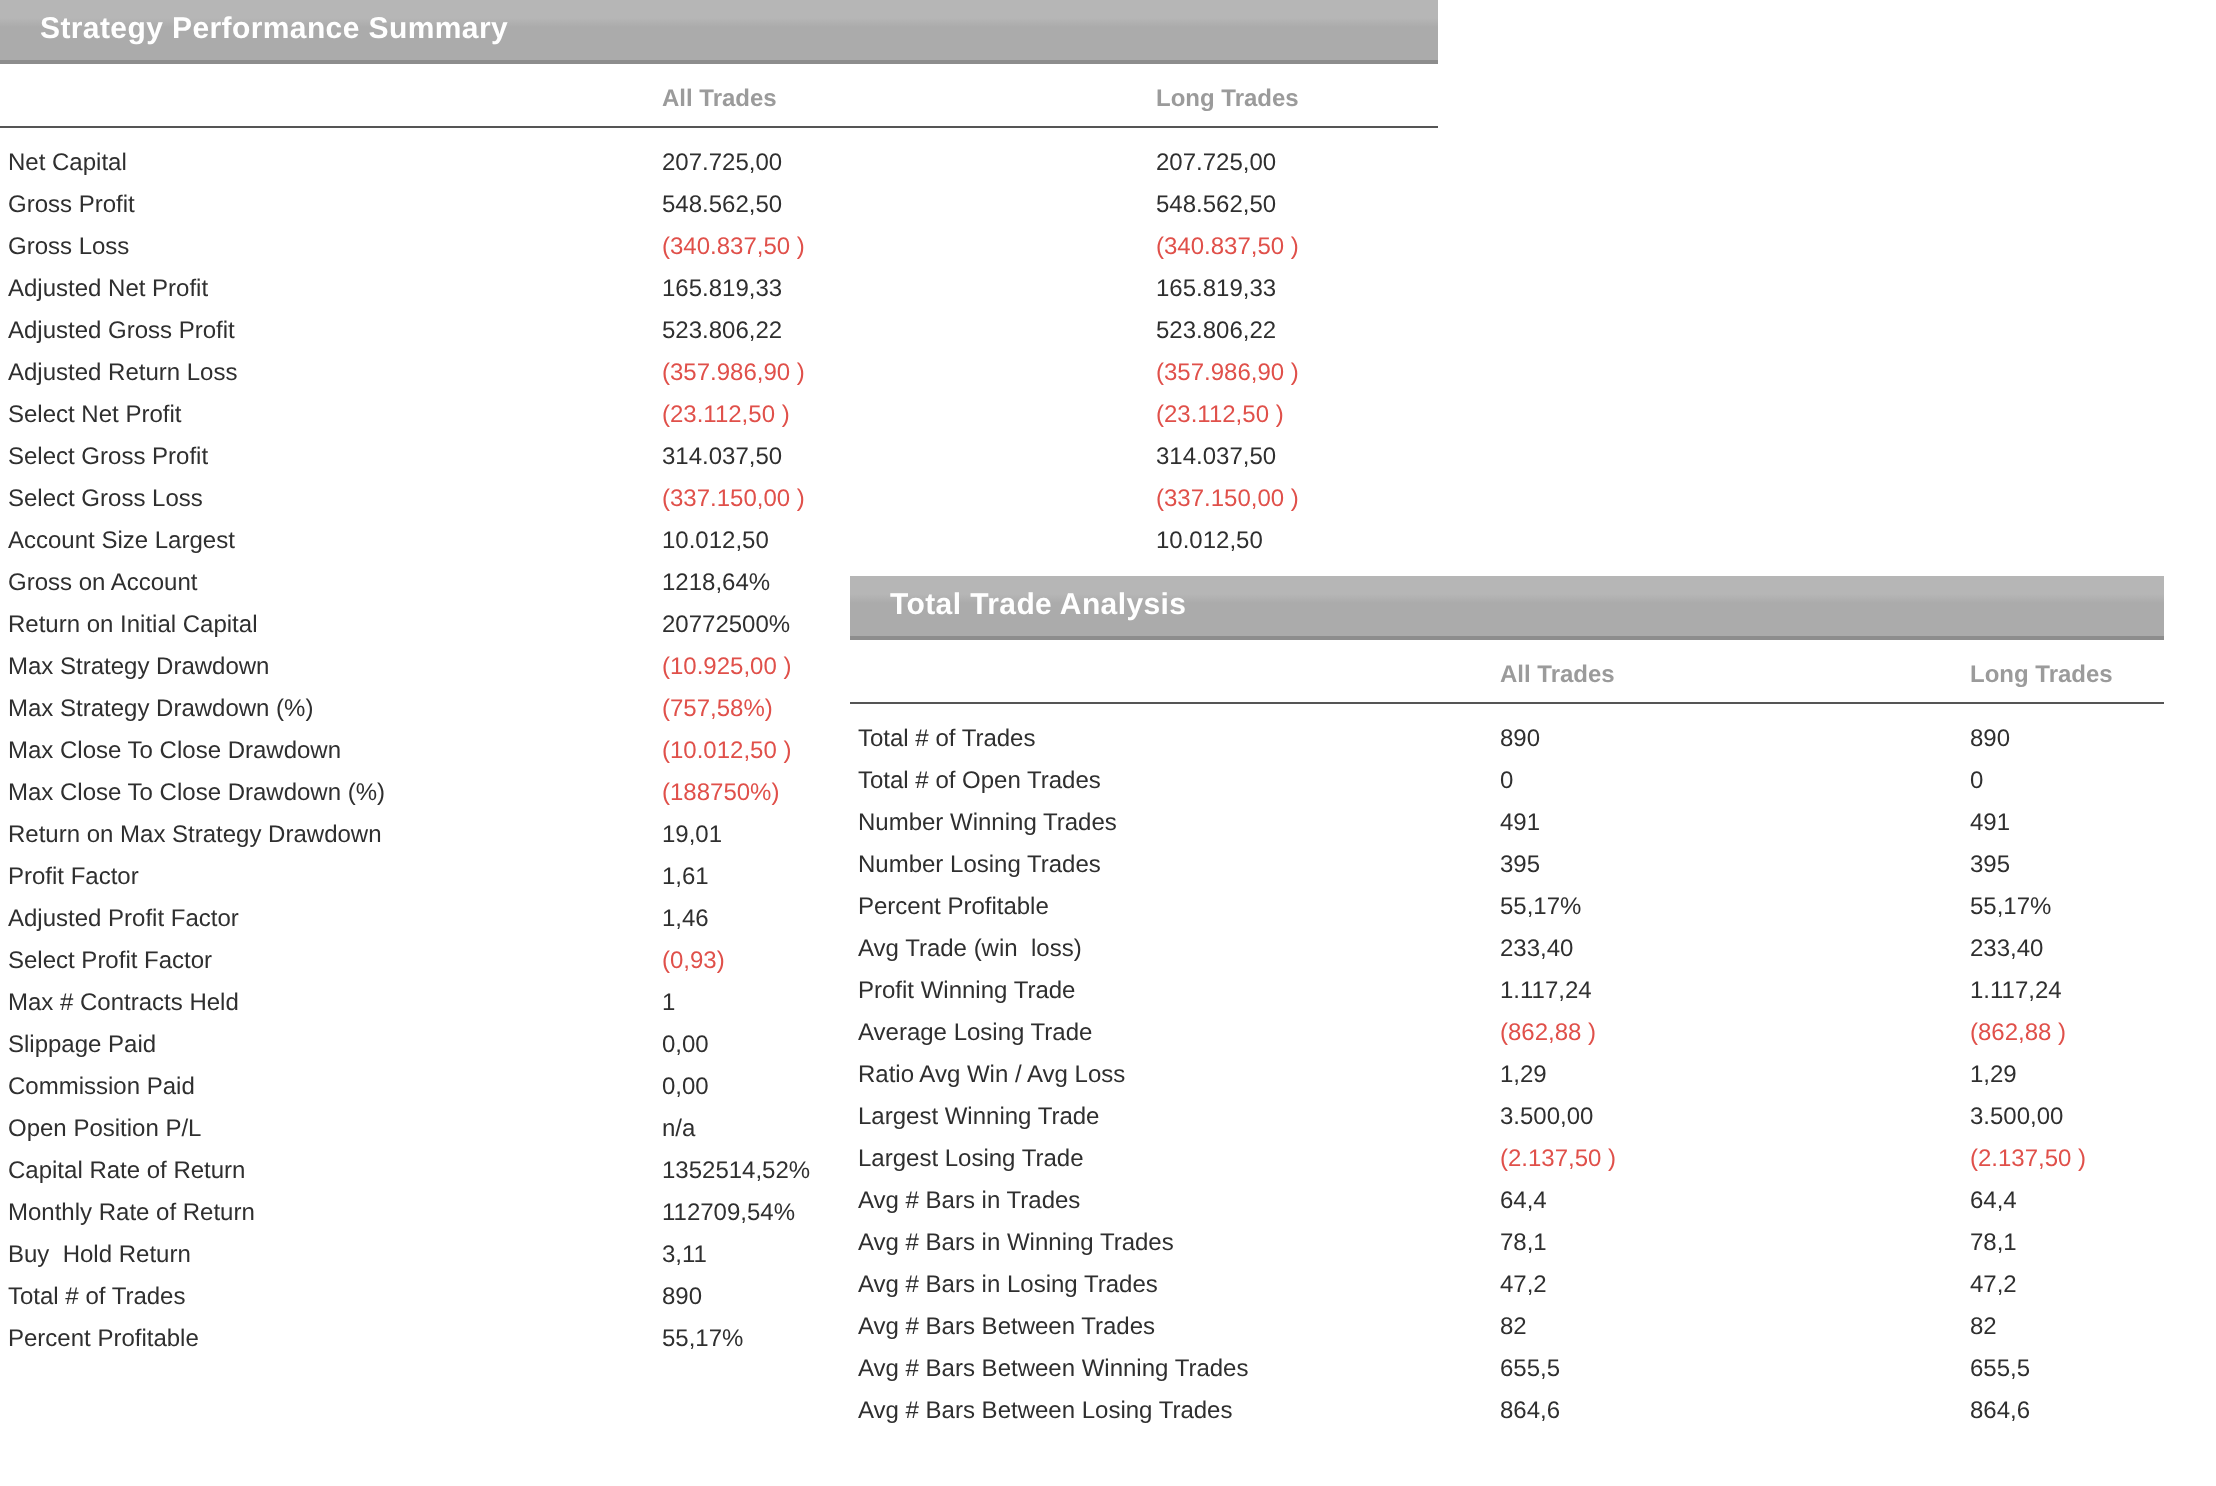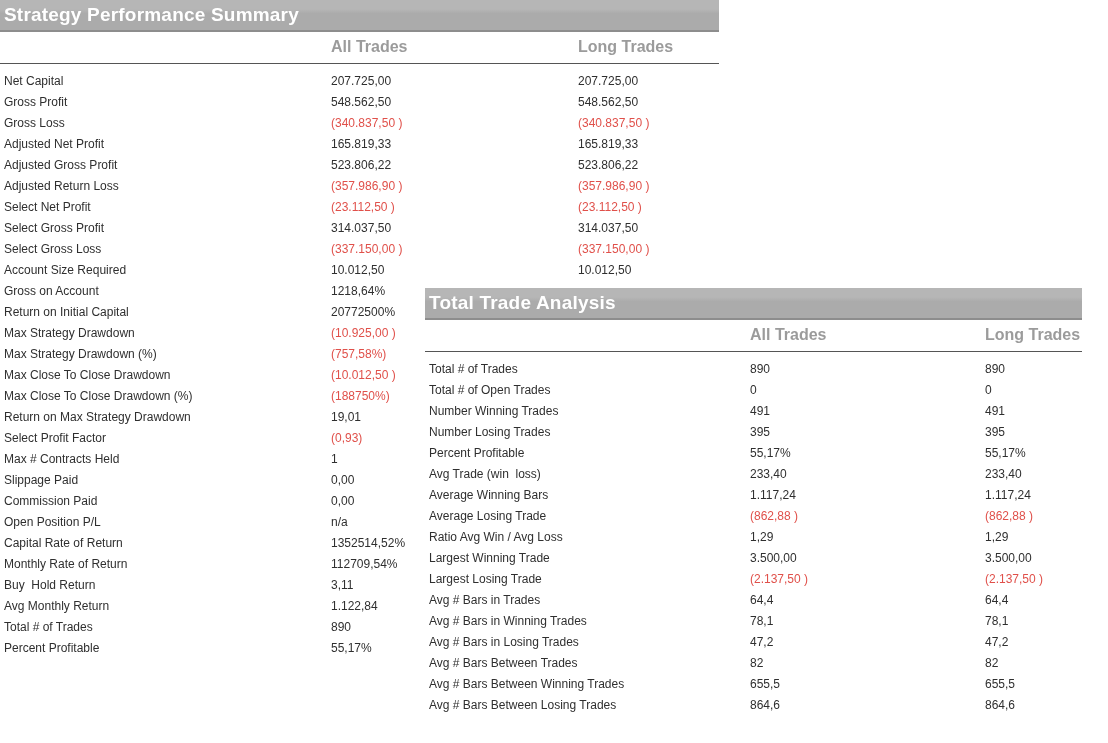--- a/index.html
+++ b/index.html
@@ -16,27 +16,27 @@
   }
   .panel{position:absolute}
   .p1{left:0;top:0;width:719px}
   .p2{left:425px;top:288px;width:657px;background:var(--page-bg)}
   .bar{
     height:30px;
     background:linear-gradient(180deg,#b6b6b6 0%,#b6b6b6 30%,var(--bar-bg) 45%,var(--bar-bg) 100%);
     border-bottom:2px solid var(--bar-border);
   }
   .bar-title{
-    display:inline-block;font-size:19px;font-weight:bold;
-    color:var(--bar-title);line-height:30px;padding-left:4px;
+    display:inline-block;font-size:15px;font-weight:bold;
+    color:var(--bar-title);line-height:30px;padding-left:20px;
     letter-spacing:.2px;white-space:pre;
   }
   .cols{position:relative;height:31px;border-bottom:1px solid var(--rule)}
   .col-h{
-    position:absolute;bottom:7px;font-size:16px;font-weight:bold;
+    position:absolute;bottom:7px;font-size:12px;font-weight:bold;
     color:var(--col-header);white-space:pre;
   }
   .rows{padding-top:7px}
   .row{
     position:relative;height:21px;line-height:21px;
     font-size:12px;color:var(--text);
   }
   .lbl{padding-left:4px;white-space:pre}
   .val{position:absolute;top:0;white-space:pre}
   .p1 .col-all{left:331px}
@@ -59,58 +59,59 @@
   <div class="rows">
     <div class="row"><span class="lbl">Net Capital</span><span class="val col-all">207.725,00</span><span class="val col-long">207.725,00</span></div>
     <div class="row"><span class="lbl">Gross Profit</span><span class="val col-all">548.562,50</span><span class="val col-long">548.562,50</span></div>
     <div class="row"><span class="lbl">Gross Loss</span><span class="val col-all neg">(340.837,50 )</span><span class="val col-long neg">(340.837,50 )</span></div>
     <div class="row"><span class="lbl">Adjusted Net Profit</span><span class="val col-all">165.819,33</span><span class="val col-long">165.819,33</span></div>
     <div class="row"><span class="lbl">Adjusted Gross Profit</span><span class="val col-all">523.806,22</span><span class="val col-long">523.806,22</span></div>
     <div class="row"><span class="lbl">Adjusted Return Loss</span><span class="val col-all neg">(357.986,90 )</span><span class="val col-long neg">(357.986,90 )</span></div>
     <div class="row"><span class="lbl">Select Net Profit</span><span class="val col-all neg">(23.112,50 )</span><span class="val col-long neg">(23.112,50 )</span></div>
     <div class="row"><span class="lbl">Select Gross Profit</span><span class="val col-all">314.037,50</span><span class="val col-long">314.037,50</span></div>
     <div class="row"><span class="lbl">Select Gross Loss</span><span class="val col-all neg">(337.150,00 )</span><span class="val col-long neg">(337.150,00 )</span></div>
-    <div class="row"><span class="lbl">Account Size Required</span><span class="val col-all">10.012,50</span><span class="val col-long">10.012,50</span></div>
+    <div class="row"><span class="lbl">Account Size Largest</span><span class="val col-all">10.012,50</span><span class="val col-long">10.012,50</span></div>
     <div class="row"><span class="lbl">Gross on Account</span><span class="val col-all">1218,64%</span></div>
     <div class="row"><span class="lbl">Return on Initial Capital</span><span class="val col-all">20772500%</span></div>
     <div class="row"><span class="lbl">Max Strategy Drawdown</span><span class="val col-all neg">(10.925,00 )</span></div>
     <div class="row"><span class="lbl">Max Strategy Drawdown (%)</span><span class="val col-all neg">(757,58%)</span></div>
     <div class="row"><span class="lbl">Max Close To Close Drawdown</span><span class="val col-all neg">(10.012,50 )</span></div>
     <div class="row"><span class="lbl">Max Close To Close Drawdown (%)</span><span class="val col-all neg">(188750%)</span></div>
     <div class="row"><span class="lbl">Return on Max Strategy Drawdown</span><span class="val col-all">19,01</span></div>
+    <div class="row"><span class="lbl">Profit Factor</span><span class="val col-all">1,61</span></div>
+    <div class="row"><span class="lbl">Adjusted Profit Factor</span><span class="val col-all">1,46</span></div>
     <div class="row"><span class="lbl">Select Profit Factor</span><span class="val col-all neg">(0,93)</span></div>
     <div class="row"><span class="lbl">Max # Contracts Held</span><span class="val col-all">1</span></div>
     <div class="row"><span class="lbl">Slippage Paid</span><span class="val col-all">0,00</span></div>
     <div class="row"><span class="lbl">Commission Paid</span><span class="val col-all">0,00</span></div>
     <div class="row"><span class="lbl">Open Position P/L</span><span class="val col-all">n/a</span></div>
     <div class="row"><span class="lbl">Capital Rate of Return</span><span class="val col-all">1352514,52%</span></div>
     <div class="row"><span class="lbl">Monthly Rate of Return</span><span class="val col-all">112709,54%</span></div>
     <div class="row"><span class="lbl">Buy  Hold Return</span><span class="val col-all">3,11</span></div>
-    <div class="row"><span class="lbl">Avg Monthly Return</span><span class="val col-all">1.122,84</span></div>
     <div class="row"><span class="lbl">Total # of Trades</span><span class="val col-all">890</span></div>
     <div class="row"><span class="lbl">Percent Profitable</span><span class="val col-all">55,17%</span></div>
   </div>
 </section>
 
 <section class="panel p2">
   <div class="bar">
     <span class="bar-title">Total Trade Analysis</span>
   </div>
   <div class="cols">
     <span class="col-h col-all">All Trades</span>
     <span class="col-h col-long">Long Trades</span>
   </div>
   <div class="rows">
     <div class="row"><span class="lbl">Total # of Trades</span><span class="val col-all">890</span><span class="val col-long">890</span></div>
     <div class="row"><span class="lbl">Total # of Open Trades</span><span class="val col-all">0</span><span class="val col-long">0</span></div>
     <div class="row"><span class="lbl">Number Winning Trades</span><span class="val col-all">491</span><span class="val col-long">491</span></div>
     <div class="row"><span class="lbl">Number Losing Trades</span><span class="val col-all">395</span><span class="val col-long">395</span></div>
     <div class="row"><span class="lbl">Percent Profitable</span><span class="val col-all">55,17%</span><span class="val col-long">55,17%</span></div>
     <div class="row"><span class="lbl">Avg Trade (win  loss)</span><span class="val col-all">233,40</span><span class="val col-long">233,40</span></div>
-    <div class="row"><span class="lbl">Average Winning Bars</span><span class="val col-all">1.117,24</span><span class="val col-long">1.117,24</span></div>
+    <div class="row"><span class="lbl">Profit Winning Trade</span><span class="val col-all">1.117,24</span><span class="val col-long">1.117,24</span></div>
     <div class="row"><span class="lbl">Average Losing Trade</span><span class="val col-all neg">(862,88 )</span><span class="val col-long neg">(862,88 )</span></div>
     <div class="row"><span class="lbl">Ratio Avg Win / Avg Loss</span><span class="val col-all">1,29</span><span class="val col-long">1,29</span></div>
     <div class="row"><span class="lbl">Largest Winning Trade</span><span class="val col-all">3.500,00</span><span class="val col-long">3.500,00</span></div>
     <div class="row"><span class="lbl">Largest Losing Trade</span><span class="val col-all neg">(2.137,50 )</span><span class="val col-long neg">(2.137,50 )</span></div>
     <div class="row"><span class="lbl">Avg # Bars in Trades</span><span class="val col-all">64,4</span><span class="val col-long">64,4</span></div>
     <div class="row"><span class="lbl">Avg # Bars in Winning Trades</span><span class="val col-all">78,1</span><span class="val col-long">78,1</span></div>
     <div class="row"><span class="lbl">Avg # Bars in Losing Trades</span><span class="val col-all">47,2</span><span class="val col-long">47,2</span></div>
     <div class="row"><span class="lbl">Avg # Bars Between Trades</span><span class="val col-all">82</span><span class="val col-long">82</span></div>
     <div class="row"><span class="lbl">Avg # Bars Between Winning Trades</span><span class="val col-all">655,5</span><span class="val col-long">655,5</span></div>
     <div class="row"><span class="lbl">Avg # Bars Between Losing Trades</span><span class="val col-all">864,6</span><span class="val col-long">864,6</span></div>

